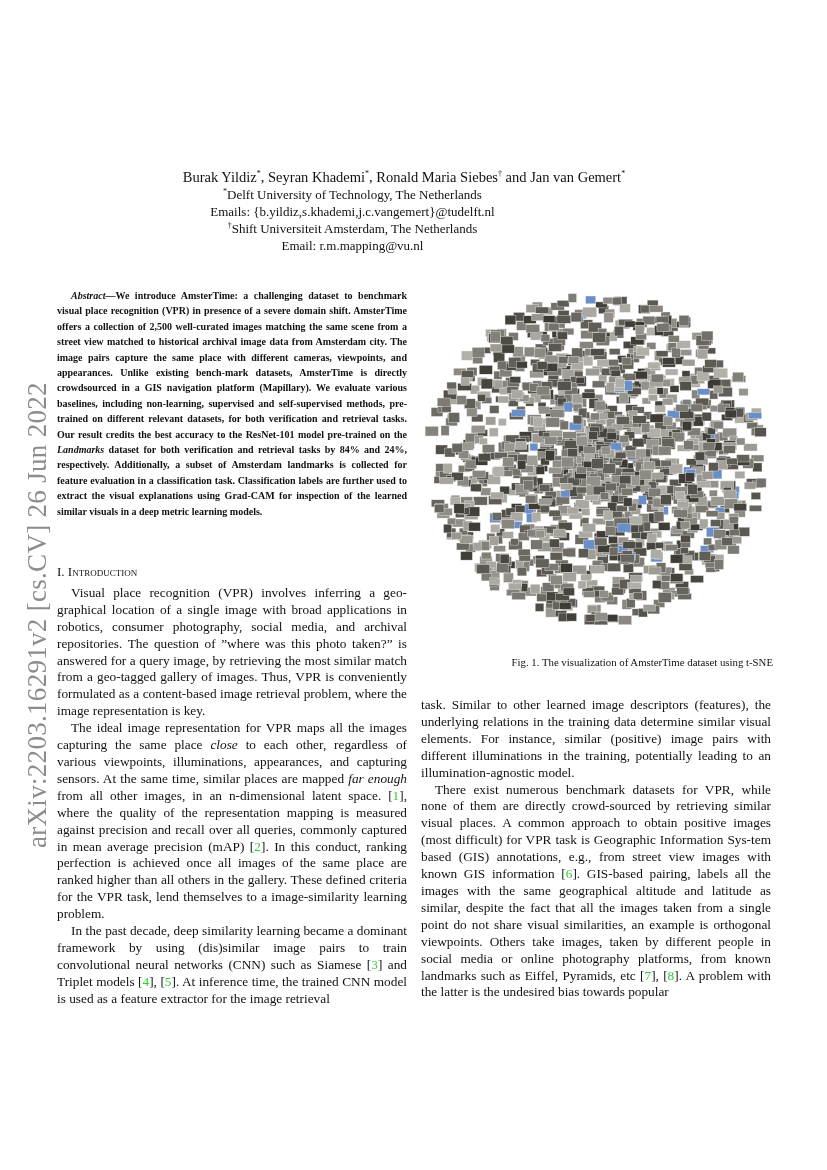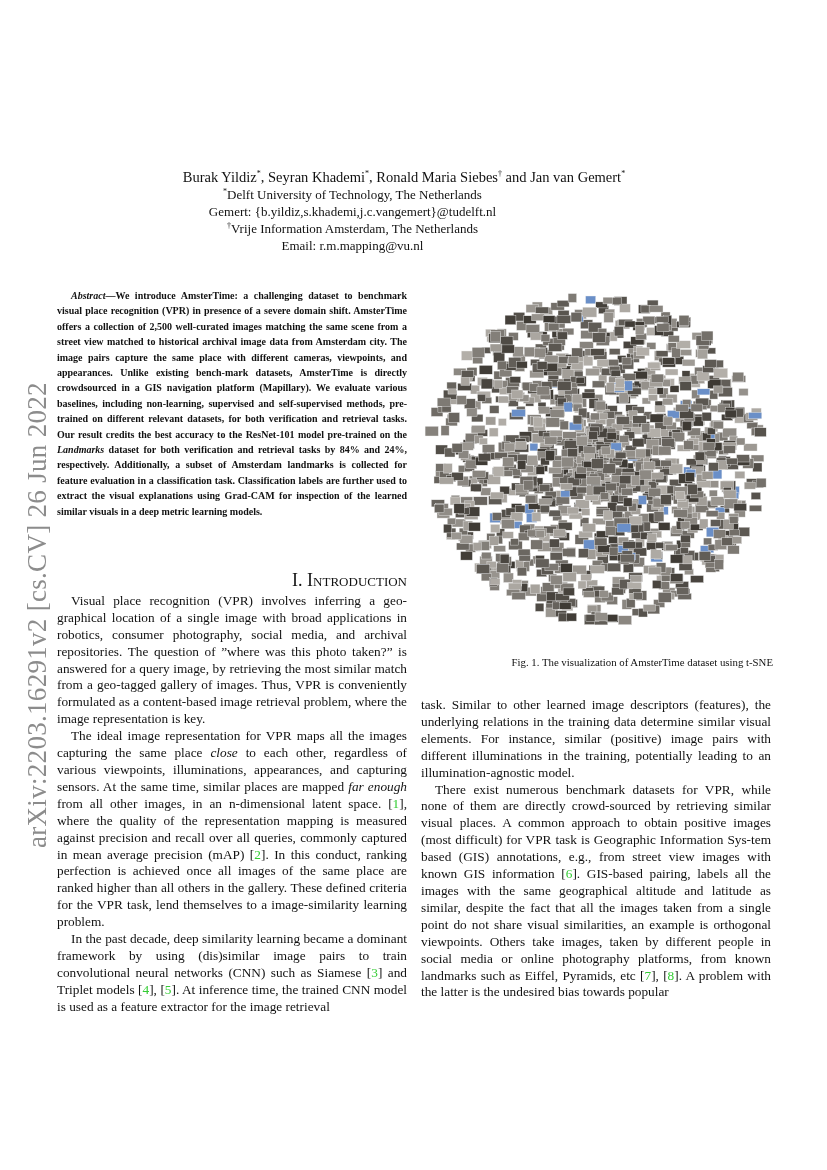--- a/index.html
+++ b/index.html
@@ -11,38 +11,38 @@
              font-size: 14.5px; line-height: 18px; }
   .aff { position: absolute; left: 0; width: 705px; text-align: center; font-size: 13px; line-height: 17px; }
   sup { font-size: 8px; vertical-align: super; line-height: 0; }
   .arxiv { position: absolute; left: 22px; top: 848px; transform-origin: left top; transform: rotate(-90deg);
            font-size: 27px; color: #8c8c8c; white-space: nowrap; letter-spacing: 0.3px; }
   .col { position: absolute; width: 350px; font-size: 13.3px; line-height: 16.9px; text-align: justify; hyphens: auto; }
   .col.left { left: 57px; }
   .col.right { left: 421px; }
   .abstract { top: 288px; font-weight: bold; font-size: 10px; line-height: 15.4px; }
   .abstract i { font-weight: bold; }
-  .section { text-align: right; font-size: 18px; margin: 12px 0 4px 0; font-variant: small-caps; }
+  .section { text-align: left; font-size: 13px; margin: 4px 0 4px 0; font-variant: small-caps; }
   p { margin: 0; text-indent: 14px; }
   .cite { color: #33cc33; }
   .fig { position: absolute; left: 421px; top: 283px; width: 352px; height: 352px; }
   .caption { position: absolute; left: 421px; top: 656px; width: 352px; text-align: right; font-size: 10.8px; }
 </style>
 </head>
 <body>
 
 <div class="title">
 </div>
 
 <div class="authors">
   <span>Burak Yildiz</span><sup>*</sup><span>, </span><span>Seyran Khademi</span><sup>*</sup><span>, </span><span>Ronald Maria Siebes</span><sup>†</sup><span> and </span><span>Jan van Gemert</span><sup>*</sup>
 </div>
 <div class="aff" style="top:186px"><sup>*</sup><span>Delft University of Technology, The Netherlands</span></div>
-<div class="aff" style="top:203px">Gemert: {b.yildiz,s.khademi,j.c.vangemert}@tudelft.nl</div>
-<div class="aff" style="top:220px"><sup>†</sup><span>Vrije Information Amsterdam, The Netherlands</span></div>
+<div class="aff" style="top:203px">Emails: {b.yildiz,s.khademi,j.c.vangemert}@tudelft.nl</div>
+<div class="aff" style="top:220px"><sup>†</sup><span>Shift Universiteit Amsterdam, The Netherlands</span></div>
 <div class="aff" style="top:237px">Email: r.m.mapping@vu.nl</div>
 
 <div class="arxiv">arXiv:2203.16291v2  [cs.CV]  26 Jun 2022</div>
 
 <div class="col left abstract">
   <p style="text-indent:14px"><i>Abstract</i><span>—</span><span>We introduce AmsterTime: a challenging dataset to benchmark visual place recognition (VPR) in presence of a severe domain shift. AmsterTime offers a collection of 2,500 well-curated images matching the same scene from a street view matched to historical archival image data from Amsterdam city. The image pairs capture the same place with different cameras, viewpoints, and appearances. Unlike existing bench-mark datasets, AmsterTime is directly crowdsourced in a GIS navigation platform (Mapillary). We evaluate various baselines, including non-learning, supervised and self-supervised methods, pre-trained on different relevant datasets, for both verification and retrieval tasks. Our result credits the best accuracy to the ResNet-101 model pre-trained on the </span><i>Landmarks</i><span> dataset for both verification and retrieval tasks by 84% and 24%, respectively. Additionally, a subset of Amsterdam landmarks is collected for feature evaluation in a classification task. Classification labels are further used to extract the visual explanations using Grad-CAM for inspection of the learned similar visuals in a deep metric learning models.</span></p>
 </div>
 
 <div class="col left" style="top:560px">
   <div class="section"><span>I. </span><span>Introduction</span></div>

